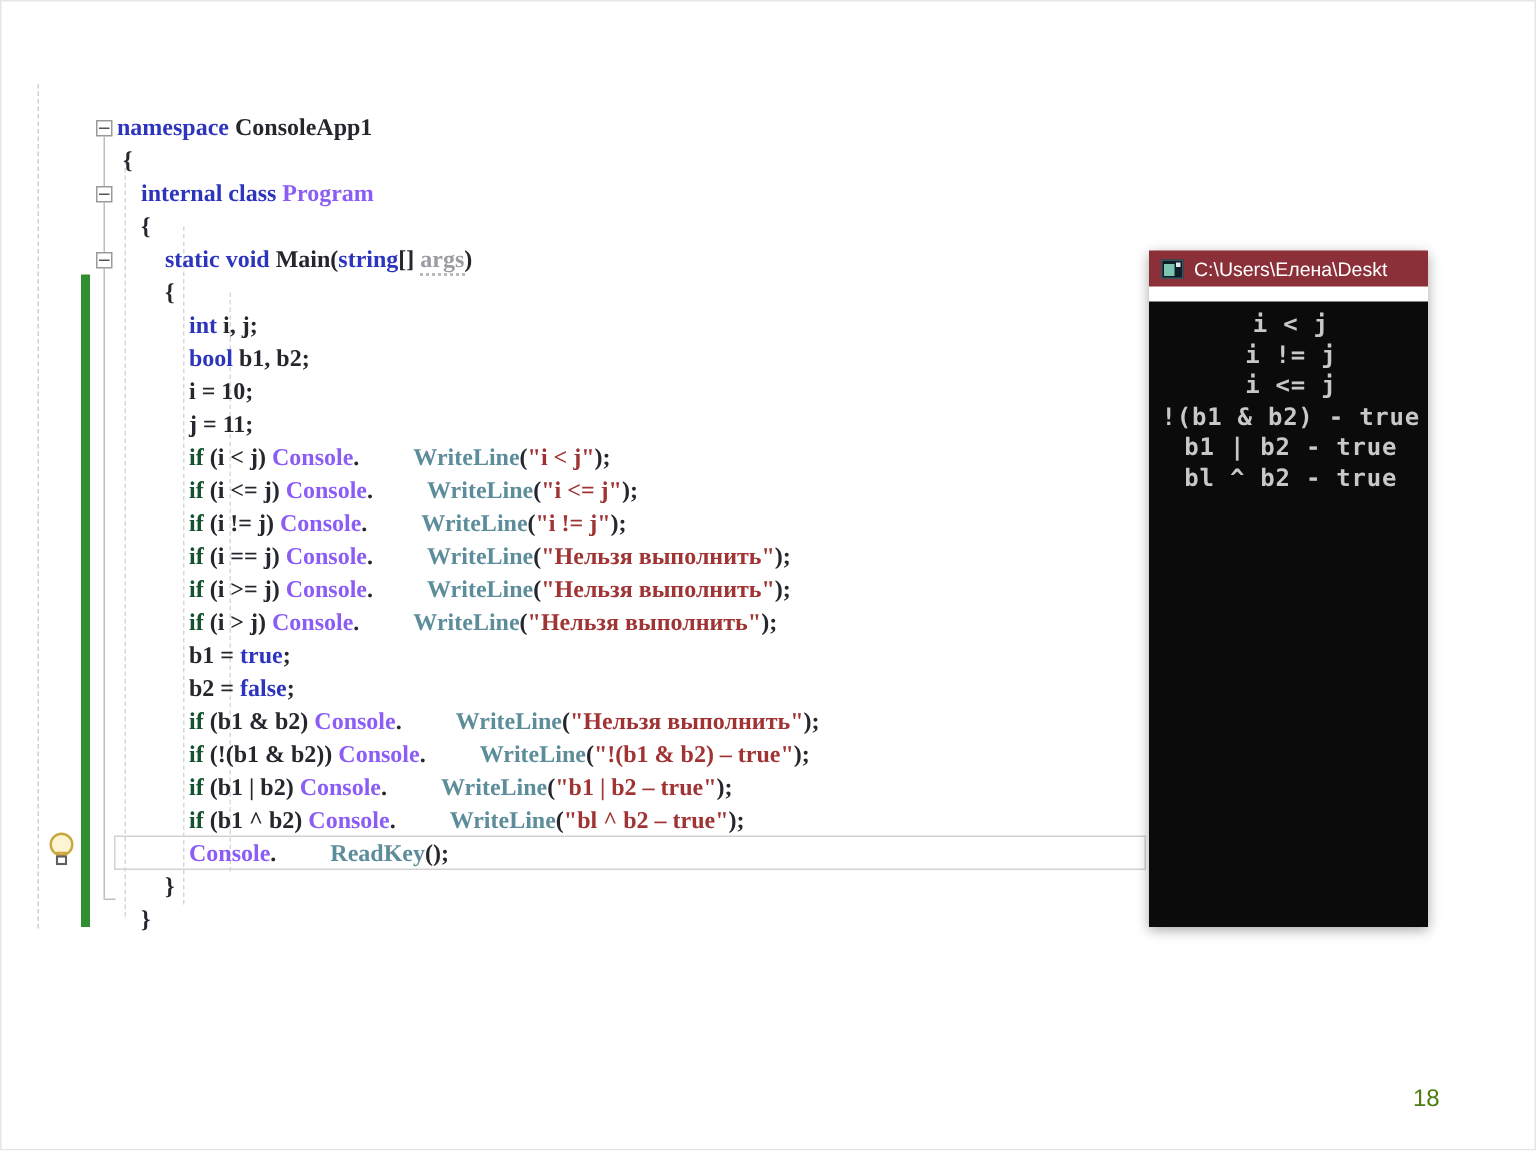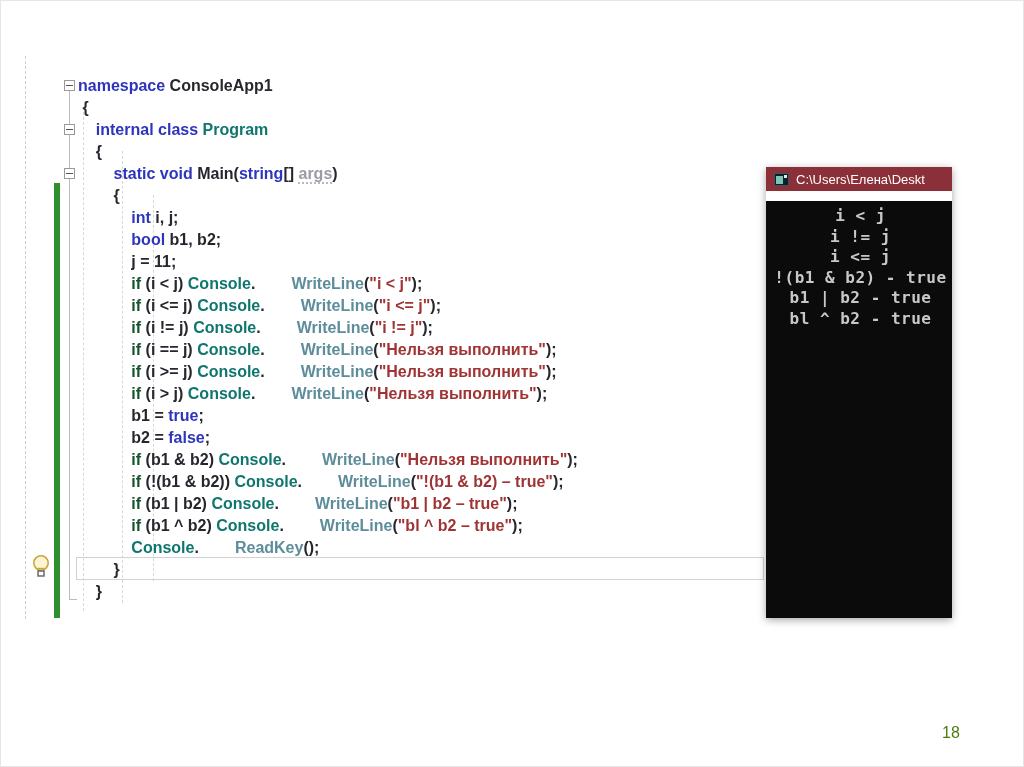--- a/index.html
+++ b/index.html
@@ -15,27 +15,27 @@
   .outline-tick{position:absolute;left:68px;top:598px;width:8px;height:0;border-top:1px solid #bdbdbd;}
   .indent-guide{position:absolute;width:0;border-left:1px dashed #d8d8d8;}
   .ig1{left:82px;top:106px;height:504px;}
   .ig2{left:121px;top:150px;height:452px;}
   .ig3{left:152px;top:194px;height:386px;}
   .current-line{position:absolute;left:75px;top:556px;width:688px;height:23px;border:1px solid #d2d2d2;box-sizing:border-box;}
   .lightbulb{position:absolute;left:29px;top:552px;}
   
   .code-area{
     position:absolute;left:77px;top:74px;
-    font-family:Liberation Sans, sans-serif;
+    font-family:Liberation Serif, serif;
     font-size:16px;font-weight:bold;line-height:22px;color:#26262e;
   }
   .code-line{height:22px;white-space:pre;position:relative;}
   .tok-kw{color:#2d35bd;}
   .tok-ctrl{color:#14532d;}
-  .tok-type{color:#0f766e;}
+  .tok-type{color:#8b5cf6;}
   .tok-method{color:#5d8d9b;padding-left:36px;}
   .tok-str{color:#a03434;}
   .tok-plain{color:#26262e;}
   .tok-param{color:#9b9ba3;border-bottom:2px dotted #b9b9c0;text-align:right;}
   .collapse-box{
     position:absolute;left:63px;width:11px;height:11px;background:#fff;
     border:1px solid #9a9a9a;box-sizing:border-box;
   }
   .collapse-box::after{
     content:"";position:absolute;left:1px;right:1px;top:4px;border-top:1px solid #555;
@@ -91,20 +91,21 @@
 
   <div class="code-area">
       <div class="code-line"><span class="tok-kw">namespace</span><span class="tok-plain"> ConsoleApp1</span></div>
       <div class="code-line"><span class="tok-plain"> {</span></div>
       <div class="code-line"><span class="tok-plain">    </span><span class="tok-kw">internal</span><span class="tok-plain"> </span><span class="tok-kw">class</span><span class="tok-plain"> </span><span class="tok-type">Program</span></div>
       <div class="code-line"><span class="tok-plain">    {</span></div>
       <div class="code-line"><span class="tok-plain">        </span><span class="tok-kw">static</span><span class="tok-plain"> </span><span class="tok-kw">void</span><span class="tok-plain"> Main(</span><span class="tok-kw">string</span><span class="tok-plain">[] </span><span class="tok-param">args</span><span class="tok-plain">)</span></div>
       <div class="code-line"><span class="tok-plain">        {</span></div>
       <div class="code-line"><span class="tok-plain">            </span><span class="tok-kw">int</span><span class="tok-plain"> i, j;</span></div>
       <div class="code-line"><span class="tok-plain">            </span><span class="tok-kw">bool</span><span class="tok-plain"> b1, b2;</span></div>
+      <div class="code-line"><span class="tok-plain">            i = 10;</span></div>
       <div class="code-line"><span class="tok-plain">            j = 11;</span></div>
       <div class="code-line"><span class="tok-plain">            </span><span class="tok-ctrl">if</span><span class="tok-plain"> (i &lt; j) </span><span class="tok-type">Console</span><span class="tok-plain">.</span><span class="tok-method">WriteLine</span><span class="tok-plain">(</span><span class="tok-str">"i &lt; j"</span><span class="tok-plain">);</span></div>
       <div class="code-line"><span class="tok-plain">            </span><span class="tok-ctrl">if</span><span class="tok-plain"> (i &lt;= j) </span><span class="tok-type">Console</span><span class="tok-plain">.</span><span class="tok-method">WriteLine</span><span class="tok-plain">(</span><span class="tok-str">"i &lt;= j"</span><span class="tok-plain">);</span></div>
       <div class="code-line"><span class="tok-plain">            </span><span class="tok-ctrl">if</span><span class="tok-plain"> (i != j) </span><span class="tok-type">Console</span><span class="tok-plain">.</span><span class="tok-method">WriteLine</span><span class="tok-plain">(</span><span class="tok-str">"i != j"</span><span class="tok-plain">);</span></div>
       <div class="code-line"><span class="tok-plain">            </span><span class="tok-ctrl">if</span><span class="tok-plain"> (i == j) </span><span class="tok-type">Console</span><span class="tok-plain">.</span><span class="tok-method">WriteLine</span><span class="tok-plain">(</span><span class="tok-str">"Нельзя выполнить"</span><span class="tok-plain">);</span></div>
       <div class="code-line"><span class="tok-plain">            </span><span class="tok-ctrl">if</span><span class="tok-plain"> (i &gt;= j) </span><span class="tok-type">Console</span><span class="tok-plain">.</span><span class="tok-method">WriteLine</span><span class="tok-plain">(</span><span class="tok-str">"Нельзя выполнить"</span><span class="tok-plain">);</span></div>
       <div class="code-line"><span class="tok-plain">            </span><span class="tok-ctrl">if</span><span class="tok-plain"> (i &gt; j) </span><span class="tok-type">Console</span><span class="tok-plain">.</span><span class="tok-method">WriteLine</span><span class="tok-plain">(</span><span class="tok-str">"Нельзя выполнить"</span><span class="tok-plain">);</span></div>
       <div class="code-line"><span class="tok-plain">            b1 = </span><span class="tok-kw">true</span><span class="tok-plain">;</span></div>
       <div class="code-line"><span class="tok-plain">            b2 = </span><span class="tok-kw">false</span><span class="tok-plain">;</span></div>
       <div class="code-line"><span class="tok-plain">            </span><span class="tok-ctrl">if</span><span class="tok-plain"> (b1 &amp; b2) </span><span class="tok-type">Console</span><span class="tok-plain">.</span><span class="tok-method">WriteLine</span><span class="tok-plain">(</span><span class="tok-str">"Нельзя выполнить"</span><span class="tok-plain">);</span></div>

